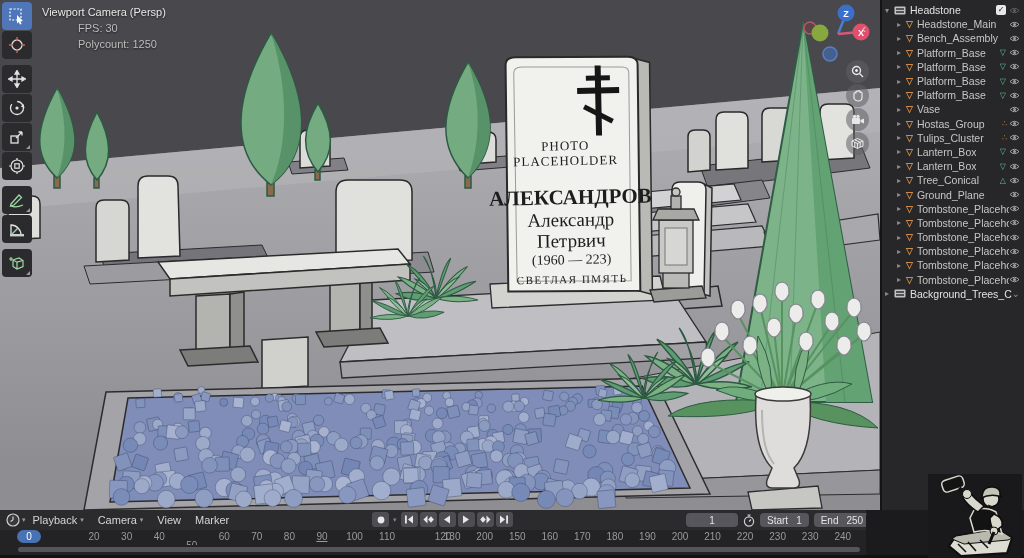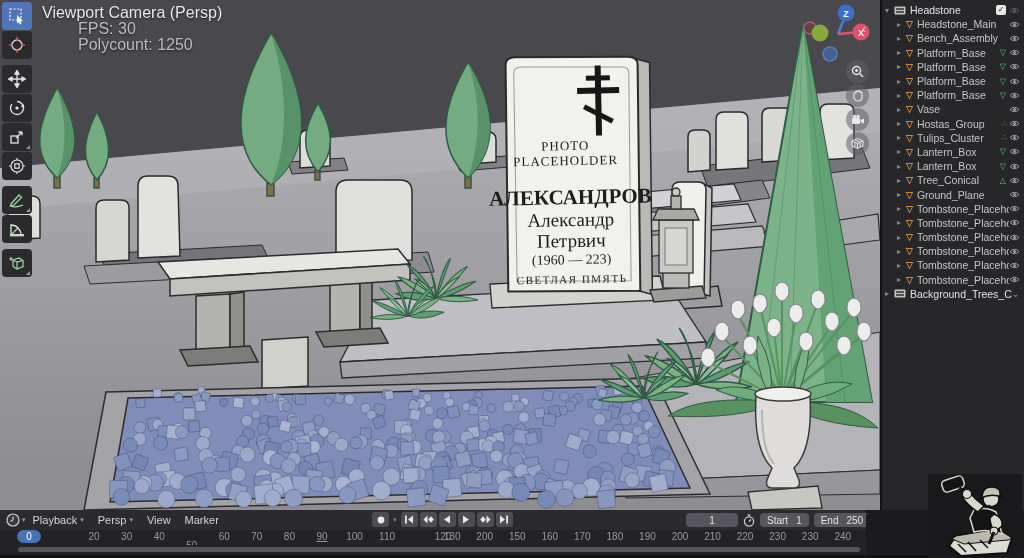--- a/index.html
+++ b/index.html
@@ -4,21 +4,21 @@
 <style>
   html,body{margin:0;padding:0;background:#141416;}
   body{width:1024px;height:558px;overflow:hidden;font-family:"Liberation Sans",sans-serif;}
   #app{position:relative;width:1024px;height:558px;background:#1d1d1f;}
 
   
   #viewport{position:absolute;left:0;top:0;width:880px;height:510px;background:#48484d;overflow:hidden;}
   #scene{position:absolute;left:0;top:0;}
 
   
-  #stats{position:absolute;left:42px;top:6px;color:#e8e8e8;font-size:16px;line-height:13px;text-shadow:0 1px 2px rgba(0,0,0,.6);}
+  #stats{position:absolute;left:42px;top:6px;color:#e8e8e8;font-size:11px;line-height:13px;text-shadow:0 1px 2px rgba(0,0,0,.6);}
   #stats .dim{color:#bdbdbd;margin-top:3px;margin-left:36px;}
 
   
   #toolbar{position:absolute;left:2px;top:2px;display:flex;flex-direction:column;gap:1px;}
   .tool{width:30px;height:28px;background:#2b2b2e;border-radius:4px;display:flex;align-items:center;justify-content:center;position:relative;}
   .tool.active{background:#4f76b8;}
   .tool.gap{margin-top:5px;}
   .tool svg{display:block;}
   .tool .corner{position:absolute;right:2px;bottom:2px;width:0;height:0;border-left:4px solid transparent;border-bottom:4px solid #9a9a9a;}
 
@@ -970,21 +970,21 @@
             <circle cx="7" cy="7" r="6" fill="#3a3a3e" stroke="#cfcfcf" stroke-width="1.2"></circle>
             <path d="M7 7 L7 3.5 M7 7 L4.5 8.5" stroke="#cfcfcf" stroke-width="1.2"></path>
           </svg>
         <span class="menu-caret">▾</span>
       </span>
       <span class="menu-item">
           <span>Playback</span>
           <span class="menu-caret">▾</span>
         </span>
       <span class="menu-item">
-          <span>Persp</span>
+          <span>Camera</span>
           <span class="menu-caret">▾</span>
         </span>
       <span class="menu-item">
           <span>View</span>
         </span>
       <span class="menu-item">
           <span>Marker</span>
         </span>
     </div>
 

